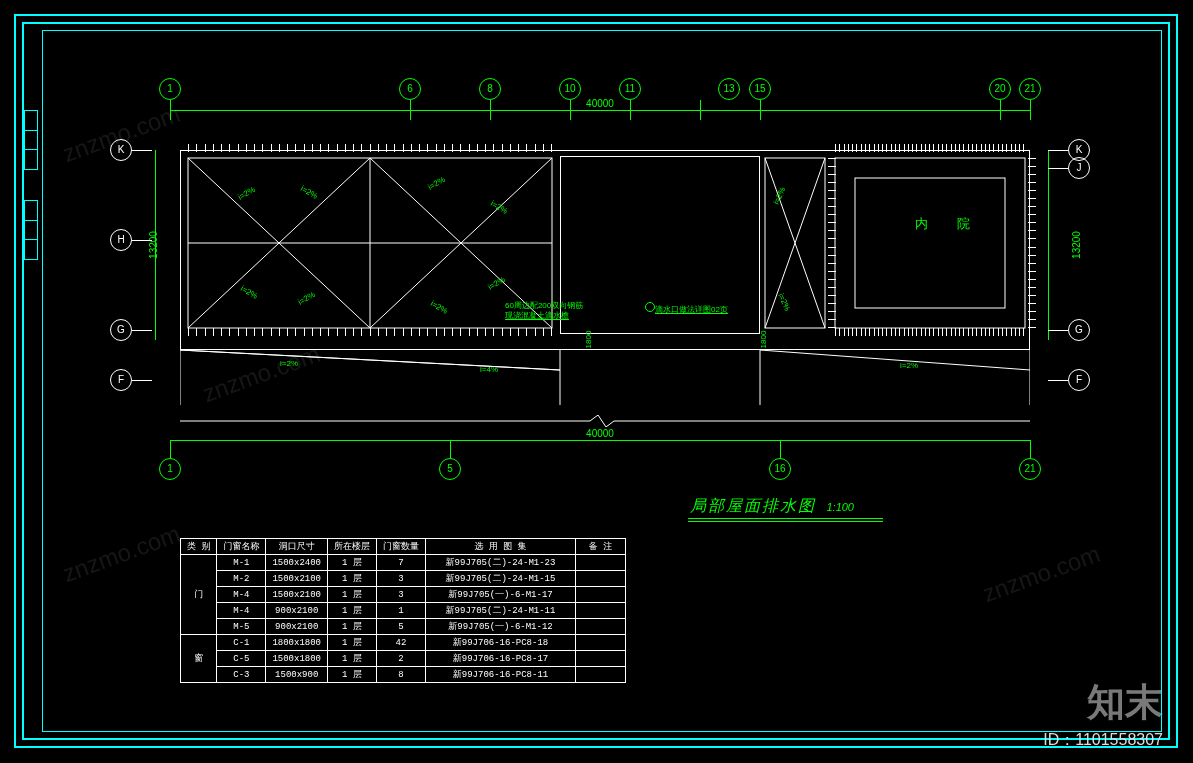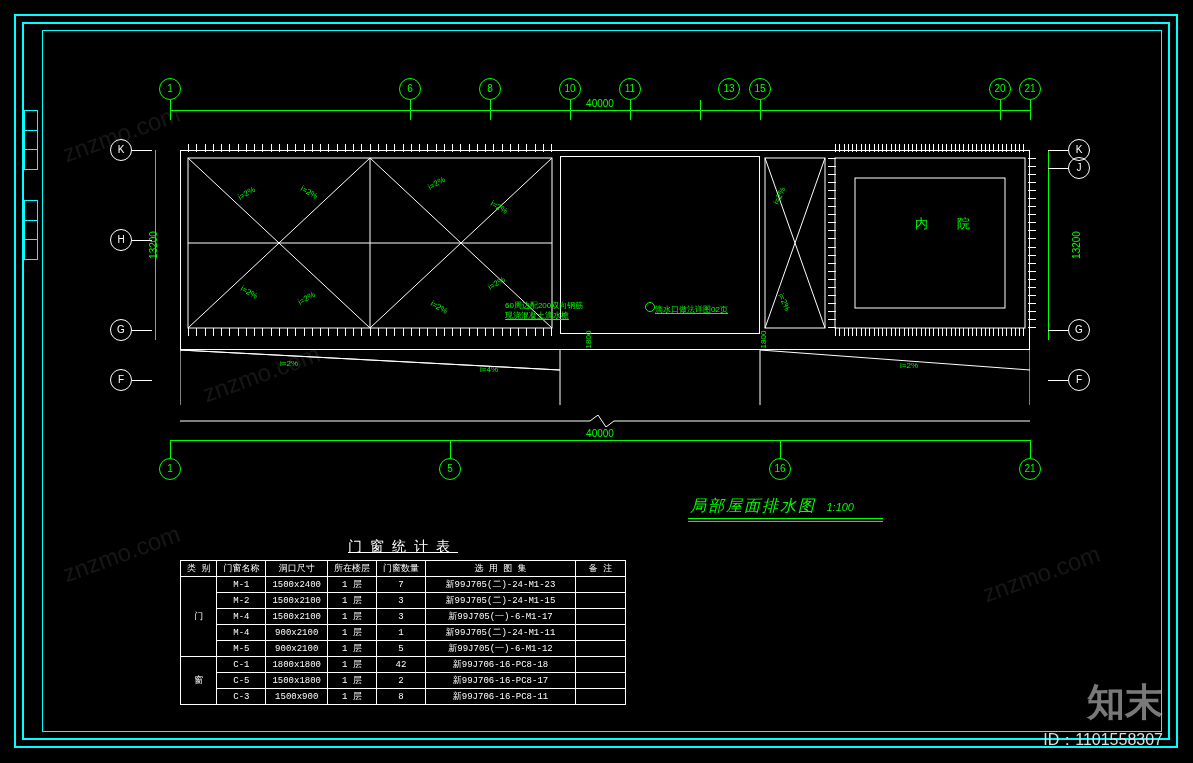--- a/index.html
+++ b/index.html
@@ -556,21 +556,20 @@
 </div>
 
 <div class="title-row" style="left:690px;top:496px;font-style:italic;">
   <span class="title-main">局部屋面排水图</span>
   <span class="title-scale">1:100</span>
 </div>
 <div class="title-underline" style="left:688px;top:518px;width:195px;"></div>
 <div class="title-underline" style="left:688px;top:521px;width:195px;"></div>
 
 <div class="table-wrap">
-  <div class="table-title">门窗统计表</div>
   <table>
     <thead>
         <tr id="thead-row">
           <th>类 别</th>
           <th>门窗名称</th>
           <th>洞口尺寸</th>
           <th>所在楼层</th>
           <th>门窗数量</th>
           <th>选 用 图 集</th>
           <th>备  注</th>

